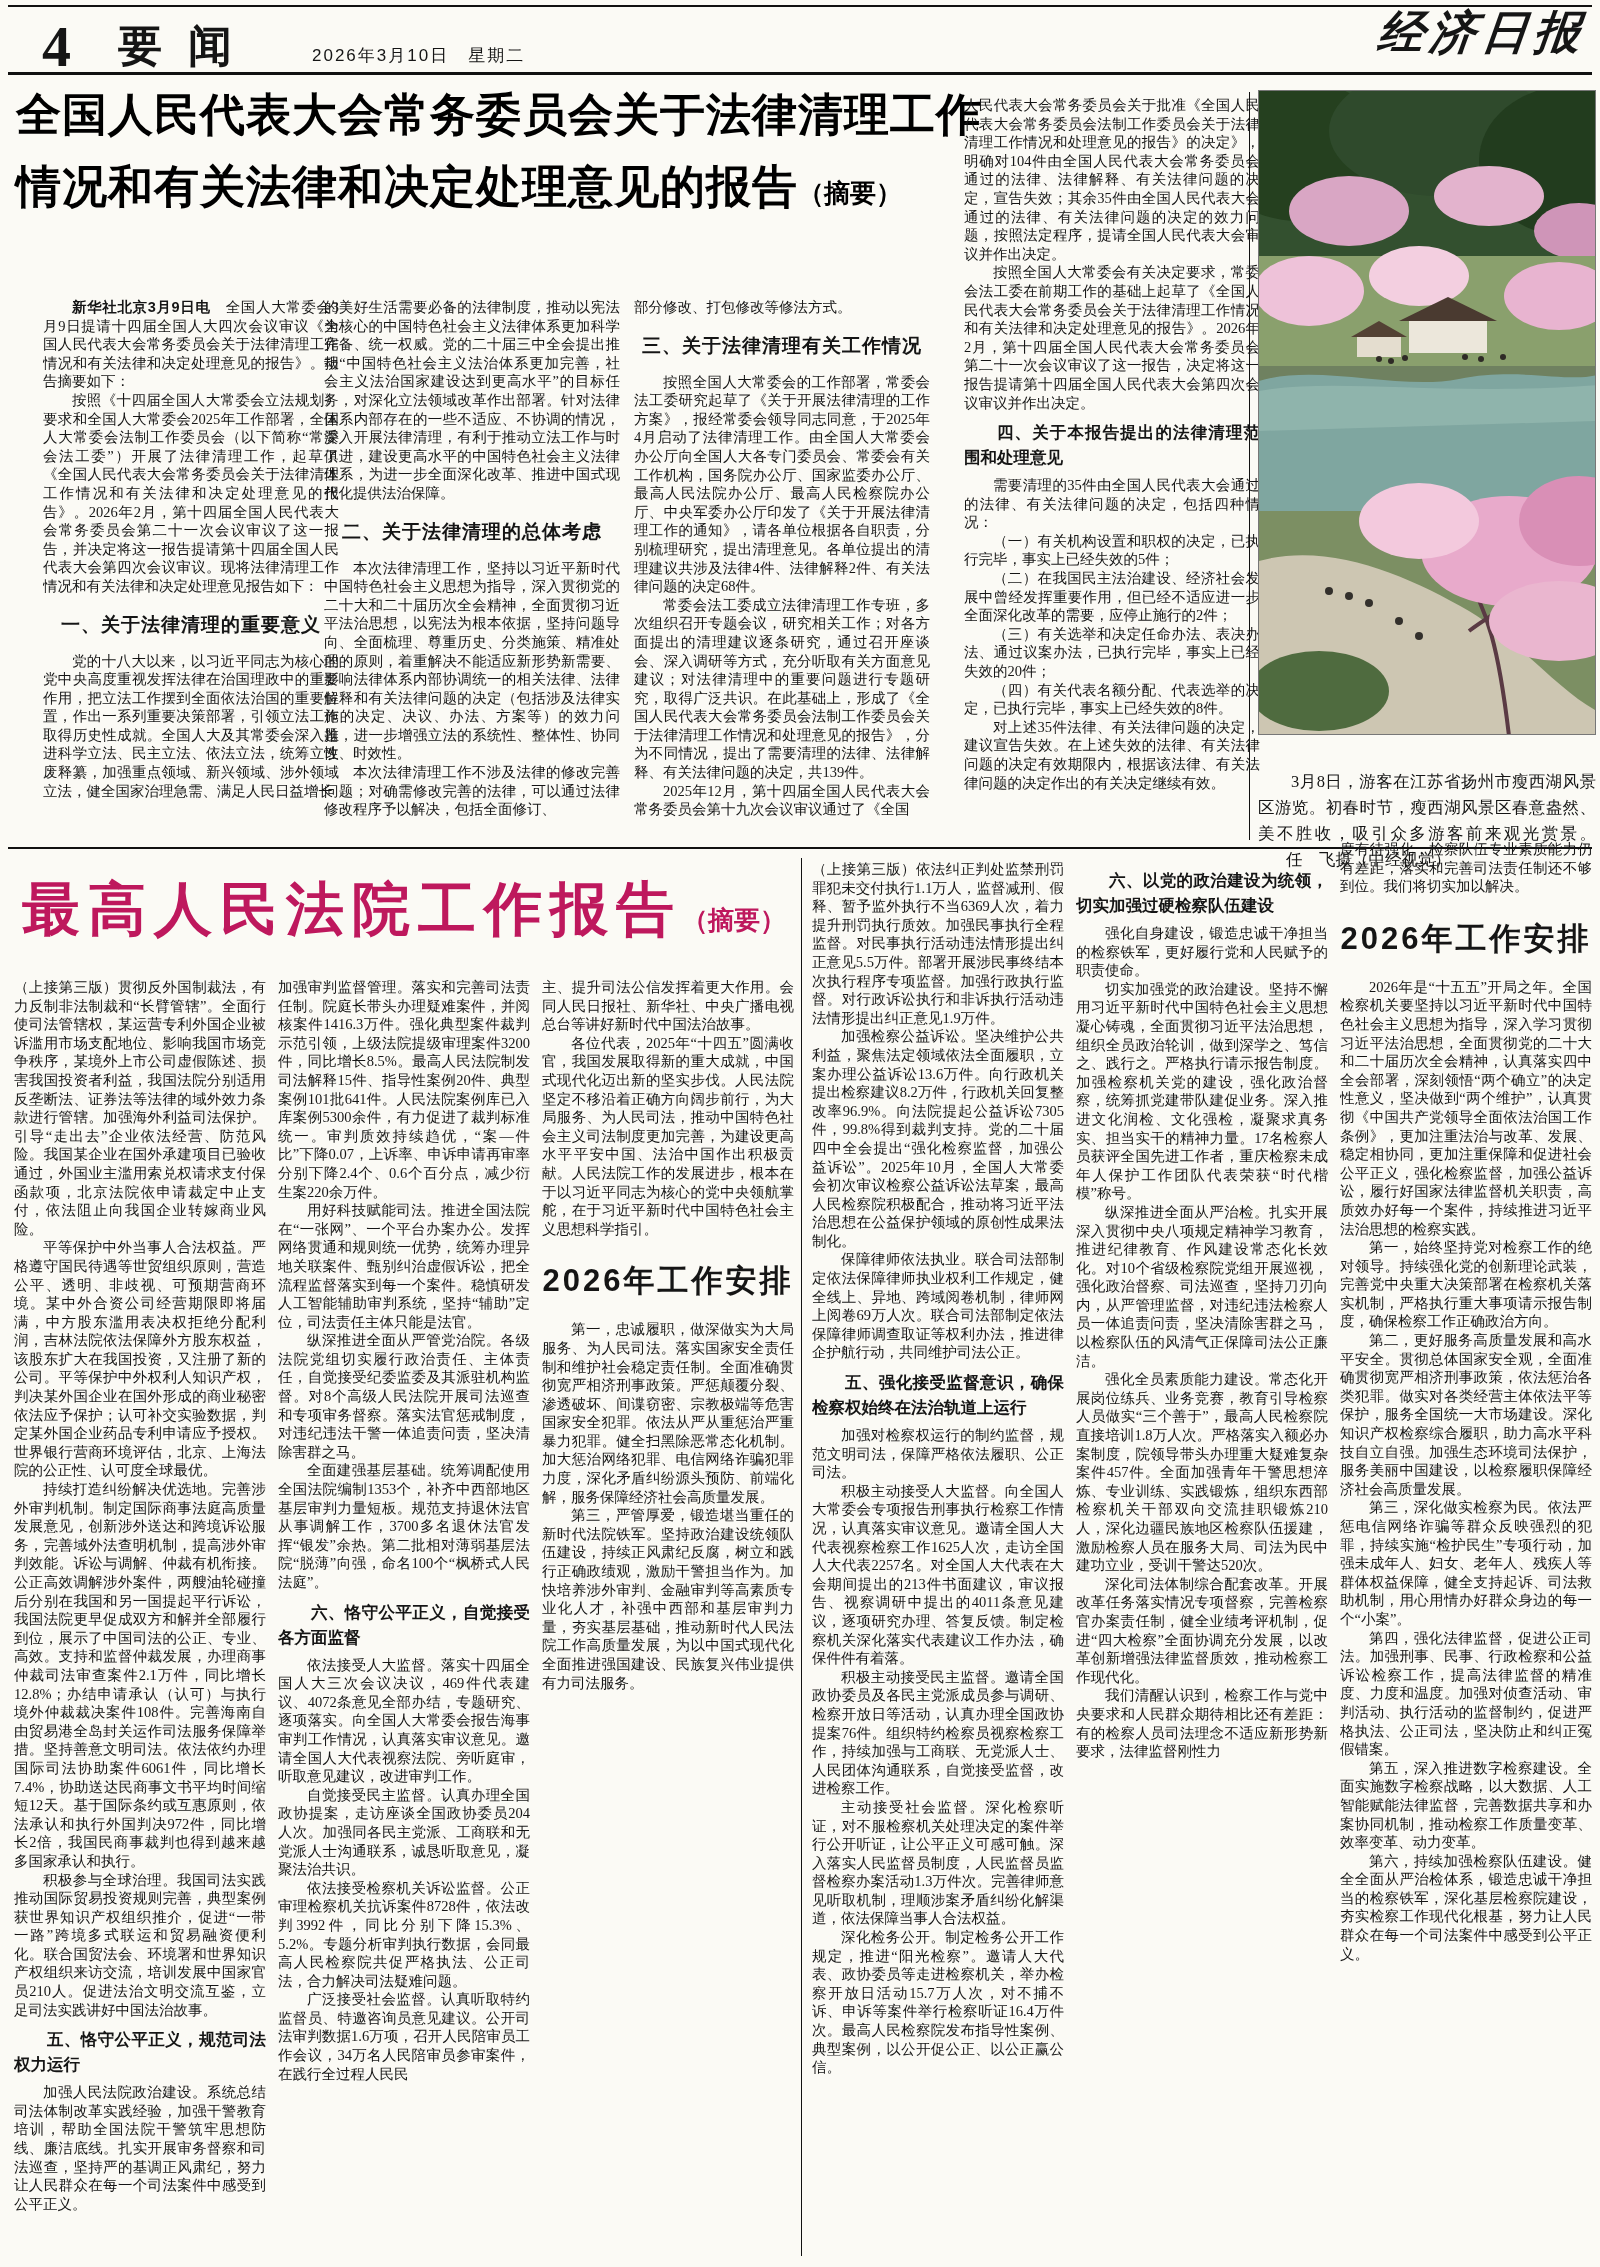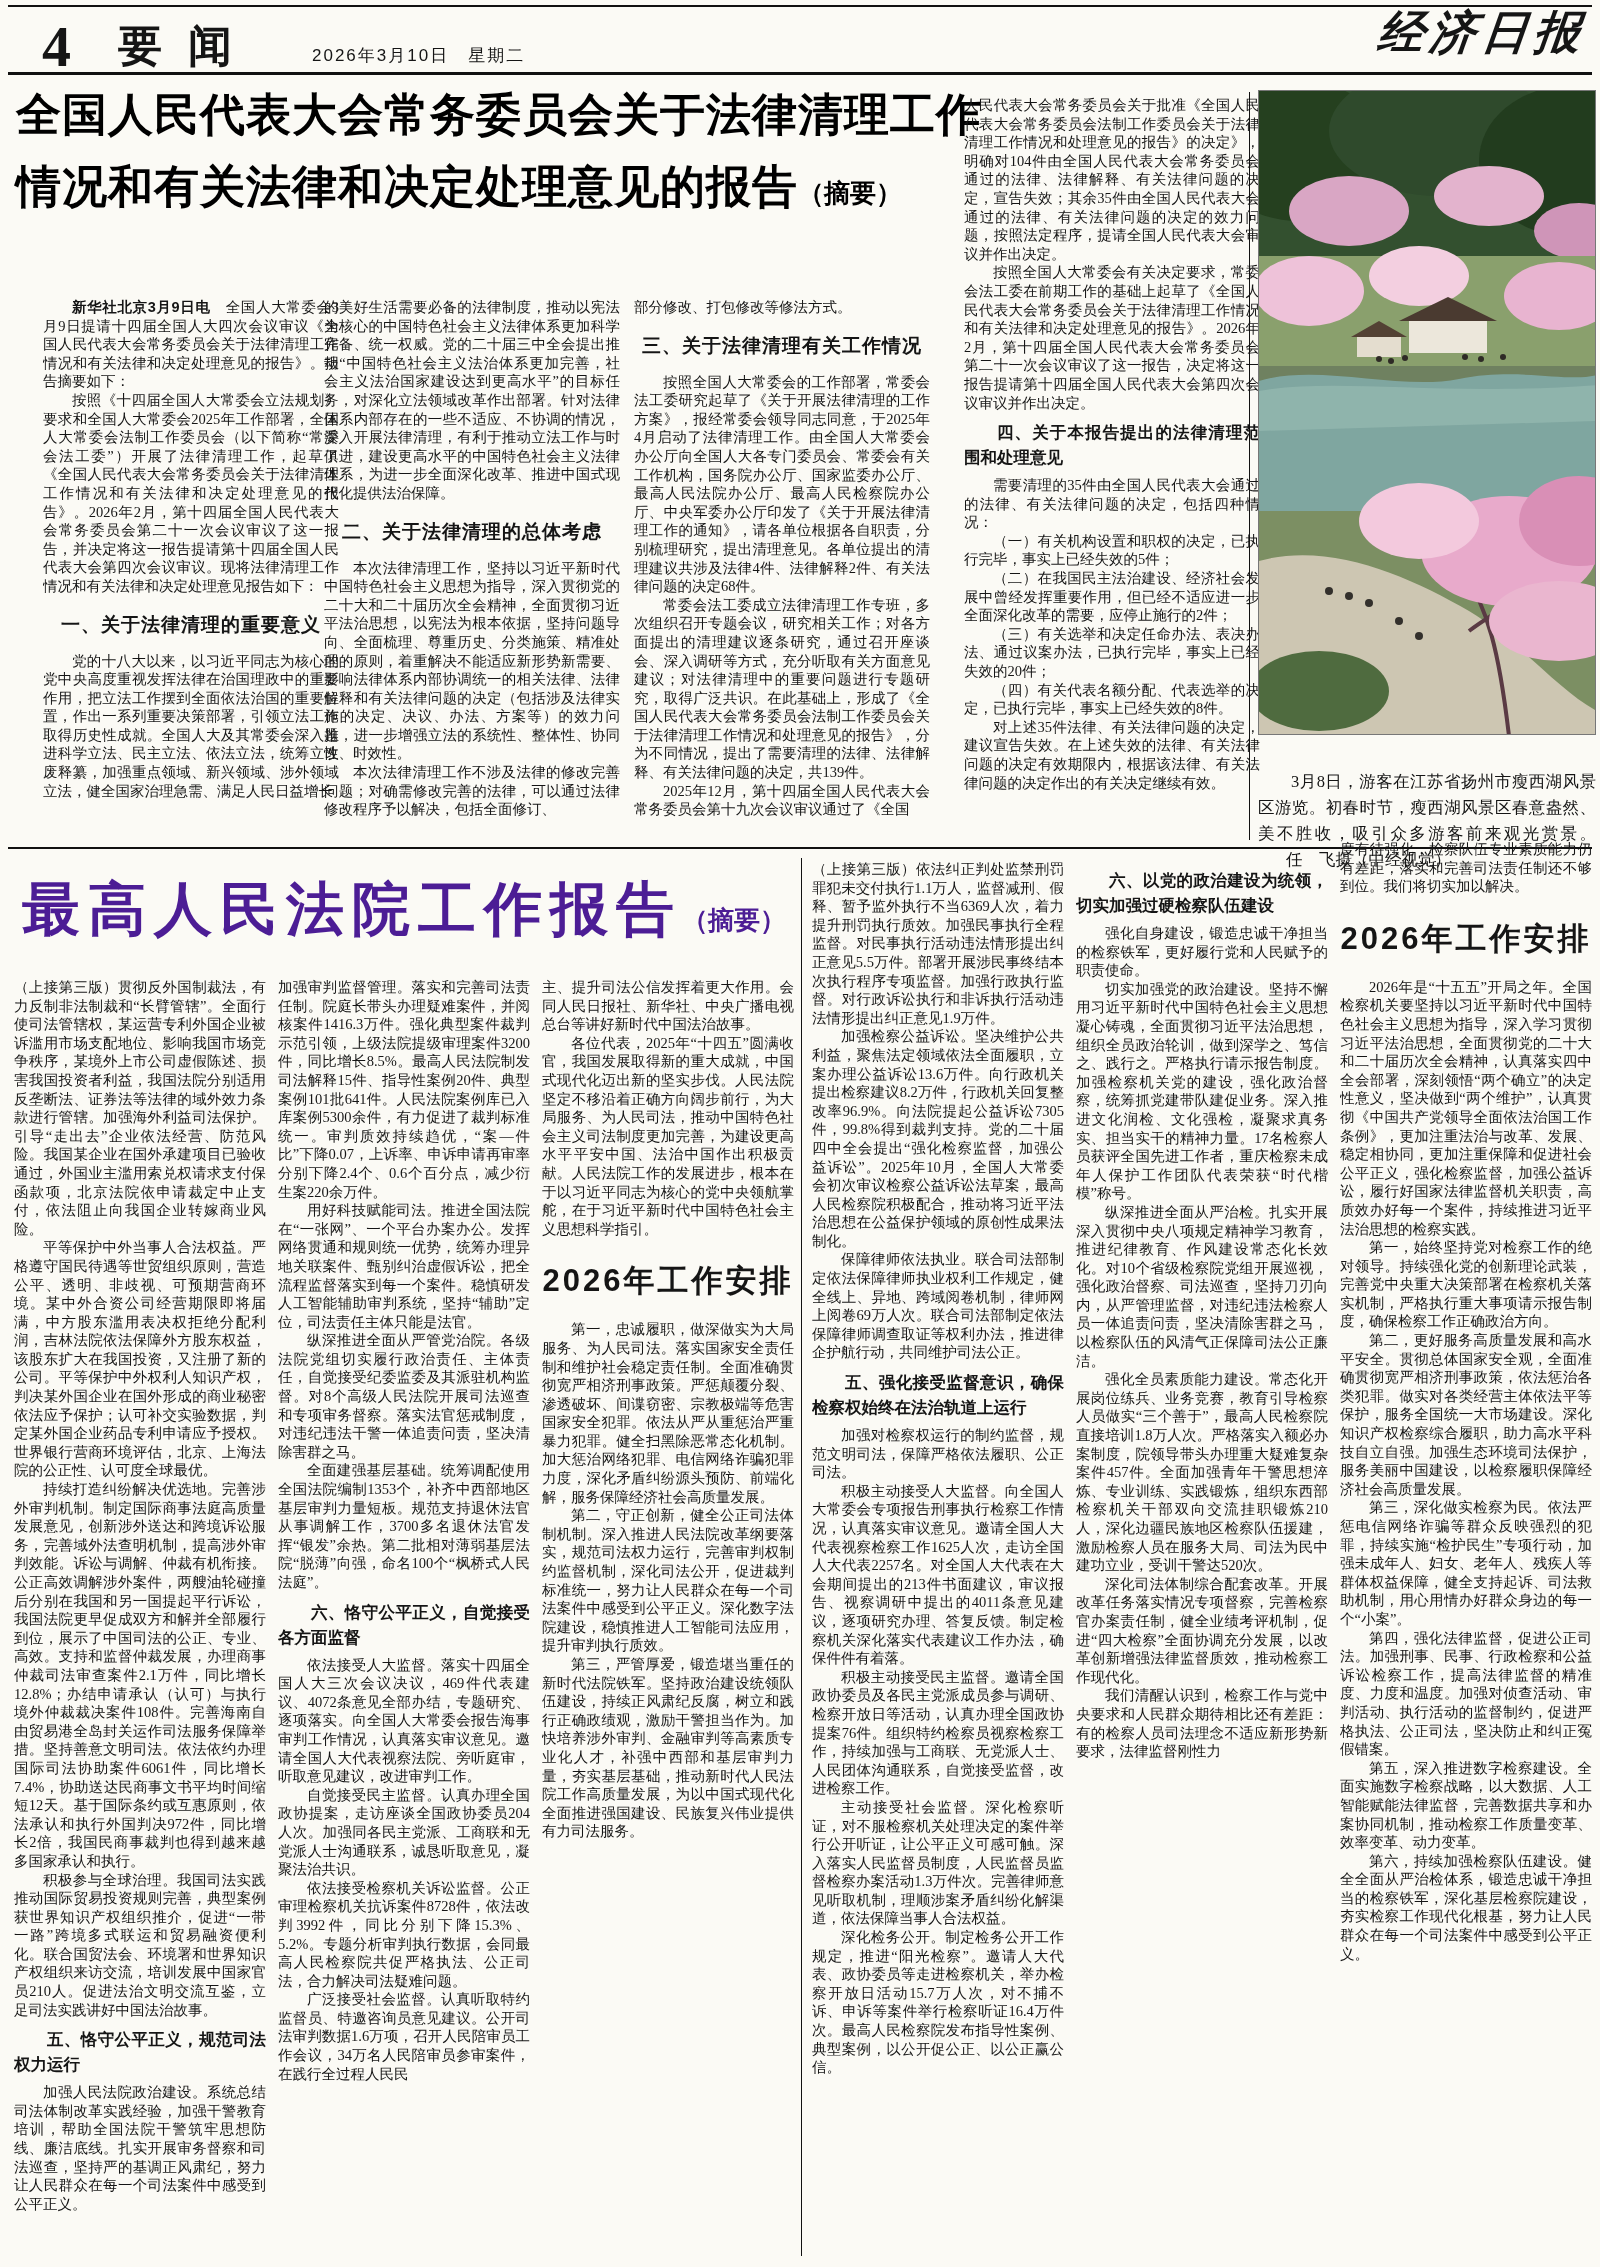--- a/index.html
+++ b/index.html
@@ -32,21 +32,21 @@
   .col h2.H{font-family:"Liberation Sans",sans-serif;font-weight:900;font-size:31px;
             text-align:center;margin:22px 0 18px;letter-spacing:3px;}
   .col p b{font-family:"Liberation Sans",sans-serif;}
   
   .photo{position:absolute;left:1258px;top:90px;width:338px;height:645px;overflow:hidden;
          border:1px solid #777;box-sizing:border-box;}
   .caption{position:absolute;left:1258px;top:752px;width:338px;font-size:16.5px;line-height:26px;
          text-align:justify;text-indent:2em;}
   .caption .credit{margin-left:28px;white-space:nowrap;}
   
-  .a2-title{position:absolute;left:10px;top:868px;width:788px;text-align:center;color:#4c1d95;
+  .a2-title{position:absolute;left:10px;top:868px;width:788px;text-align:center;color:#be185d;
             font-family:"Liberation Sans","DejaVu Sans",sans-serif;font-weight:900;
             font-size:58px;letter-spacing:8px;line-height:1.4;white-space:nowrap;}
 </style>
 </head>
 <body>
 
 <div class="page">
 
   <div class="rule" style="left:8px;top:5px;width:1584px;height:2px;"></div>
   <div class="rule" style="left:8px;top:72px;width:1584px;height:3px;"></div>
@@ -168,21 +168,20 @@
       <p class="p">依法接受人大监督。落实十四届全国人大三次会议决议，469件代表建议、4072条意见全部办结，专题研究、逐项落实。向全国人大常委会报告海事审判工作情况，认真落实审议意见。邀请全国人大代表视察法院、旁听庭审，听取意见建议，改进审判工作。</p>
       <p class="p">自觉接受民主监督。认真办理全国政协提案，走访座谈全国政协委员204人次。加强同各民主党派、工商联和无党派人士沟通联系，诚恳听取意见，凝聚法治共识。</p>
       <p class="p">依法接受检察机关诉讼监督。公正审理检察机关抗诉案件8728件，依法改判3992件，同比分别下降15.3%、5.2%。专题分析审判执行数据，会同最高人民检察院共促严格执法、公正司法，合力解决司法疑难问题。</p>
       <p class="p">广泛接受社会监督。认真听取特约监督员、特邀咨询员意见建议。公开司法审判数据1.6万项，召开人民陪审员工作会议，34万名人民陪审员参审案件，在践行全过程人民民</p>
     </div>
   <div class="col" style="left:542px;top:978px;width:252px;height:1278px;">
       <p class="c">主、提升司法公信发挥着更大作用。会同人民日报社、新华社、中央广播电视总台等讲好新时代中国法治故事。</p>
       <p class="p">各位代表，2025年“十四五”圆满收官，我国发展取得新的重大成就，中国式现代化迈出新的坚实步伐。人民法院坚定不移沿着正确方向阔步前行，为大局服务、为人民司法，推动中国特色社会主义司法制度更加完善，为建设更高水平平安中国、法治中国作出积极贡献。人民法院工作的发展进步，根本在于以习近平同志为核心的党中央领航掌舵，在于习近平新时代中国特色社会主义思想科学指引。</p>
       <h2 class="H">2026年工作安排</h2>
       <p class="p">第一，忠诚履职，做深做实为大局服务、为人民司法。落实国家安全责任制和维护社会稳定责任制。全面准确贯彻宽严相济刑事政策。严惩颠覆分裂、渗透破坏、间谍窃密、宗教极端等危害国家安全犯罪。依法从严从重惩治严重暴力犯罪。健全扫黑除恶常态化机制。加大惩治网络犯罪、电信网络诈骗犯罪力度，深化矛盾纠纷源头预防、前端化解，服务保障经济社会高质量发展。</p>
-      <p class="p">第二，守正创新，健全公正司法体制机制。深入推进人民法院改革纲要落实，规范司法权力运行，完善审判权制约监督机制，深化司法公开，促进裁判标准统一，努力让人民群众在每一个司法案件中感受到公平正义。深化数字法院建设，稳慎推进人工智能司法应用，提升审判执行质效。</p>
       <p class="p">第三，严管厚爱，锻造堪当重任的新时代法院铁军。坚持政治建设统领队伍建设，持续正风肃纪反腐，树立和践行正确政绩观，激励干警担当作为。加快培养涉外审判、金融审判等高素质专业化人才，补强中西部和基层审判力量，夯实基层基础，推动新时代人民法院工作高质量发展，为以中国式现代化全面推进强国建设、民族复兴伟业提供有力司法服务。</p>
     </div>
 
   <div class="rule" style="left:801px;top:858px;width:1px;height:1398px;"></div>
 
   <div class="col" style="left:812px;top:860px;width:252px;height:1396px;">
       <p class="c">（上接第三版）依法纠正判处监禁刑罚罪犯未交付执行1.1万人，监督减刑、假释、暂予监外执行不当6369人次，着力提升刑罚执行质效。加强民事执行全程监督。对民事执行活动违法情形提出纠正意见5.5万件。部署开展涉民事终结本次执行程序专项监督。加强行政执行监督。对行政诉讼执行和非诉执行活动违法情形提出纠正意见1.9万件。</p>
       <p class="p">加强检察公益诉讼。坚决维护公共利益，聚焦法定领域依法全面履职，立案办理公益诉讼13.6万件。向行政机关提出检察建议8.2万件，行政机关回复整改率96.9%。向法院提起公益诉讼7305件，99.8%得到裁判支持。党的二十届四中全会提出“强化检察监督，加强公益诉讼”。2025年10月，全国人大常委会初次审议检察公益诉讼法草案，最高人民检察院积极配合，推动将习近平法治思想在公益保护领域的原创性成果法制化。</p>
       <p class="p">保障律师依法执业。联合司法部制定依法保障律师执业权利工作规定，健全线上、异地、跨域阅卷机制，律师网上阅卷69万人次。联合司法部制定依法保障律师调查取证等权利办法，推进律企护航行动，共同维护司法公正。</p>
       <p class="hp">五、强化接受监督意识，确保检察权始终在法治轨道上运行</p>

